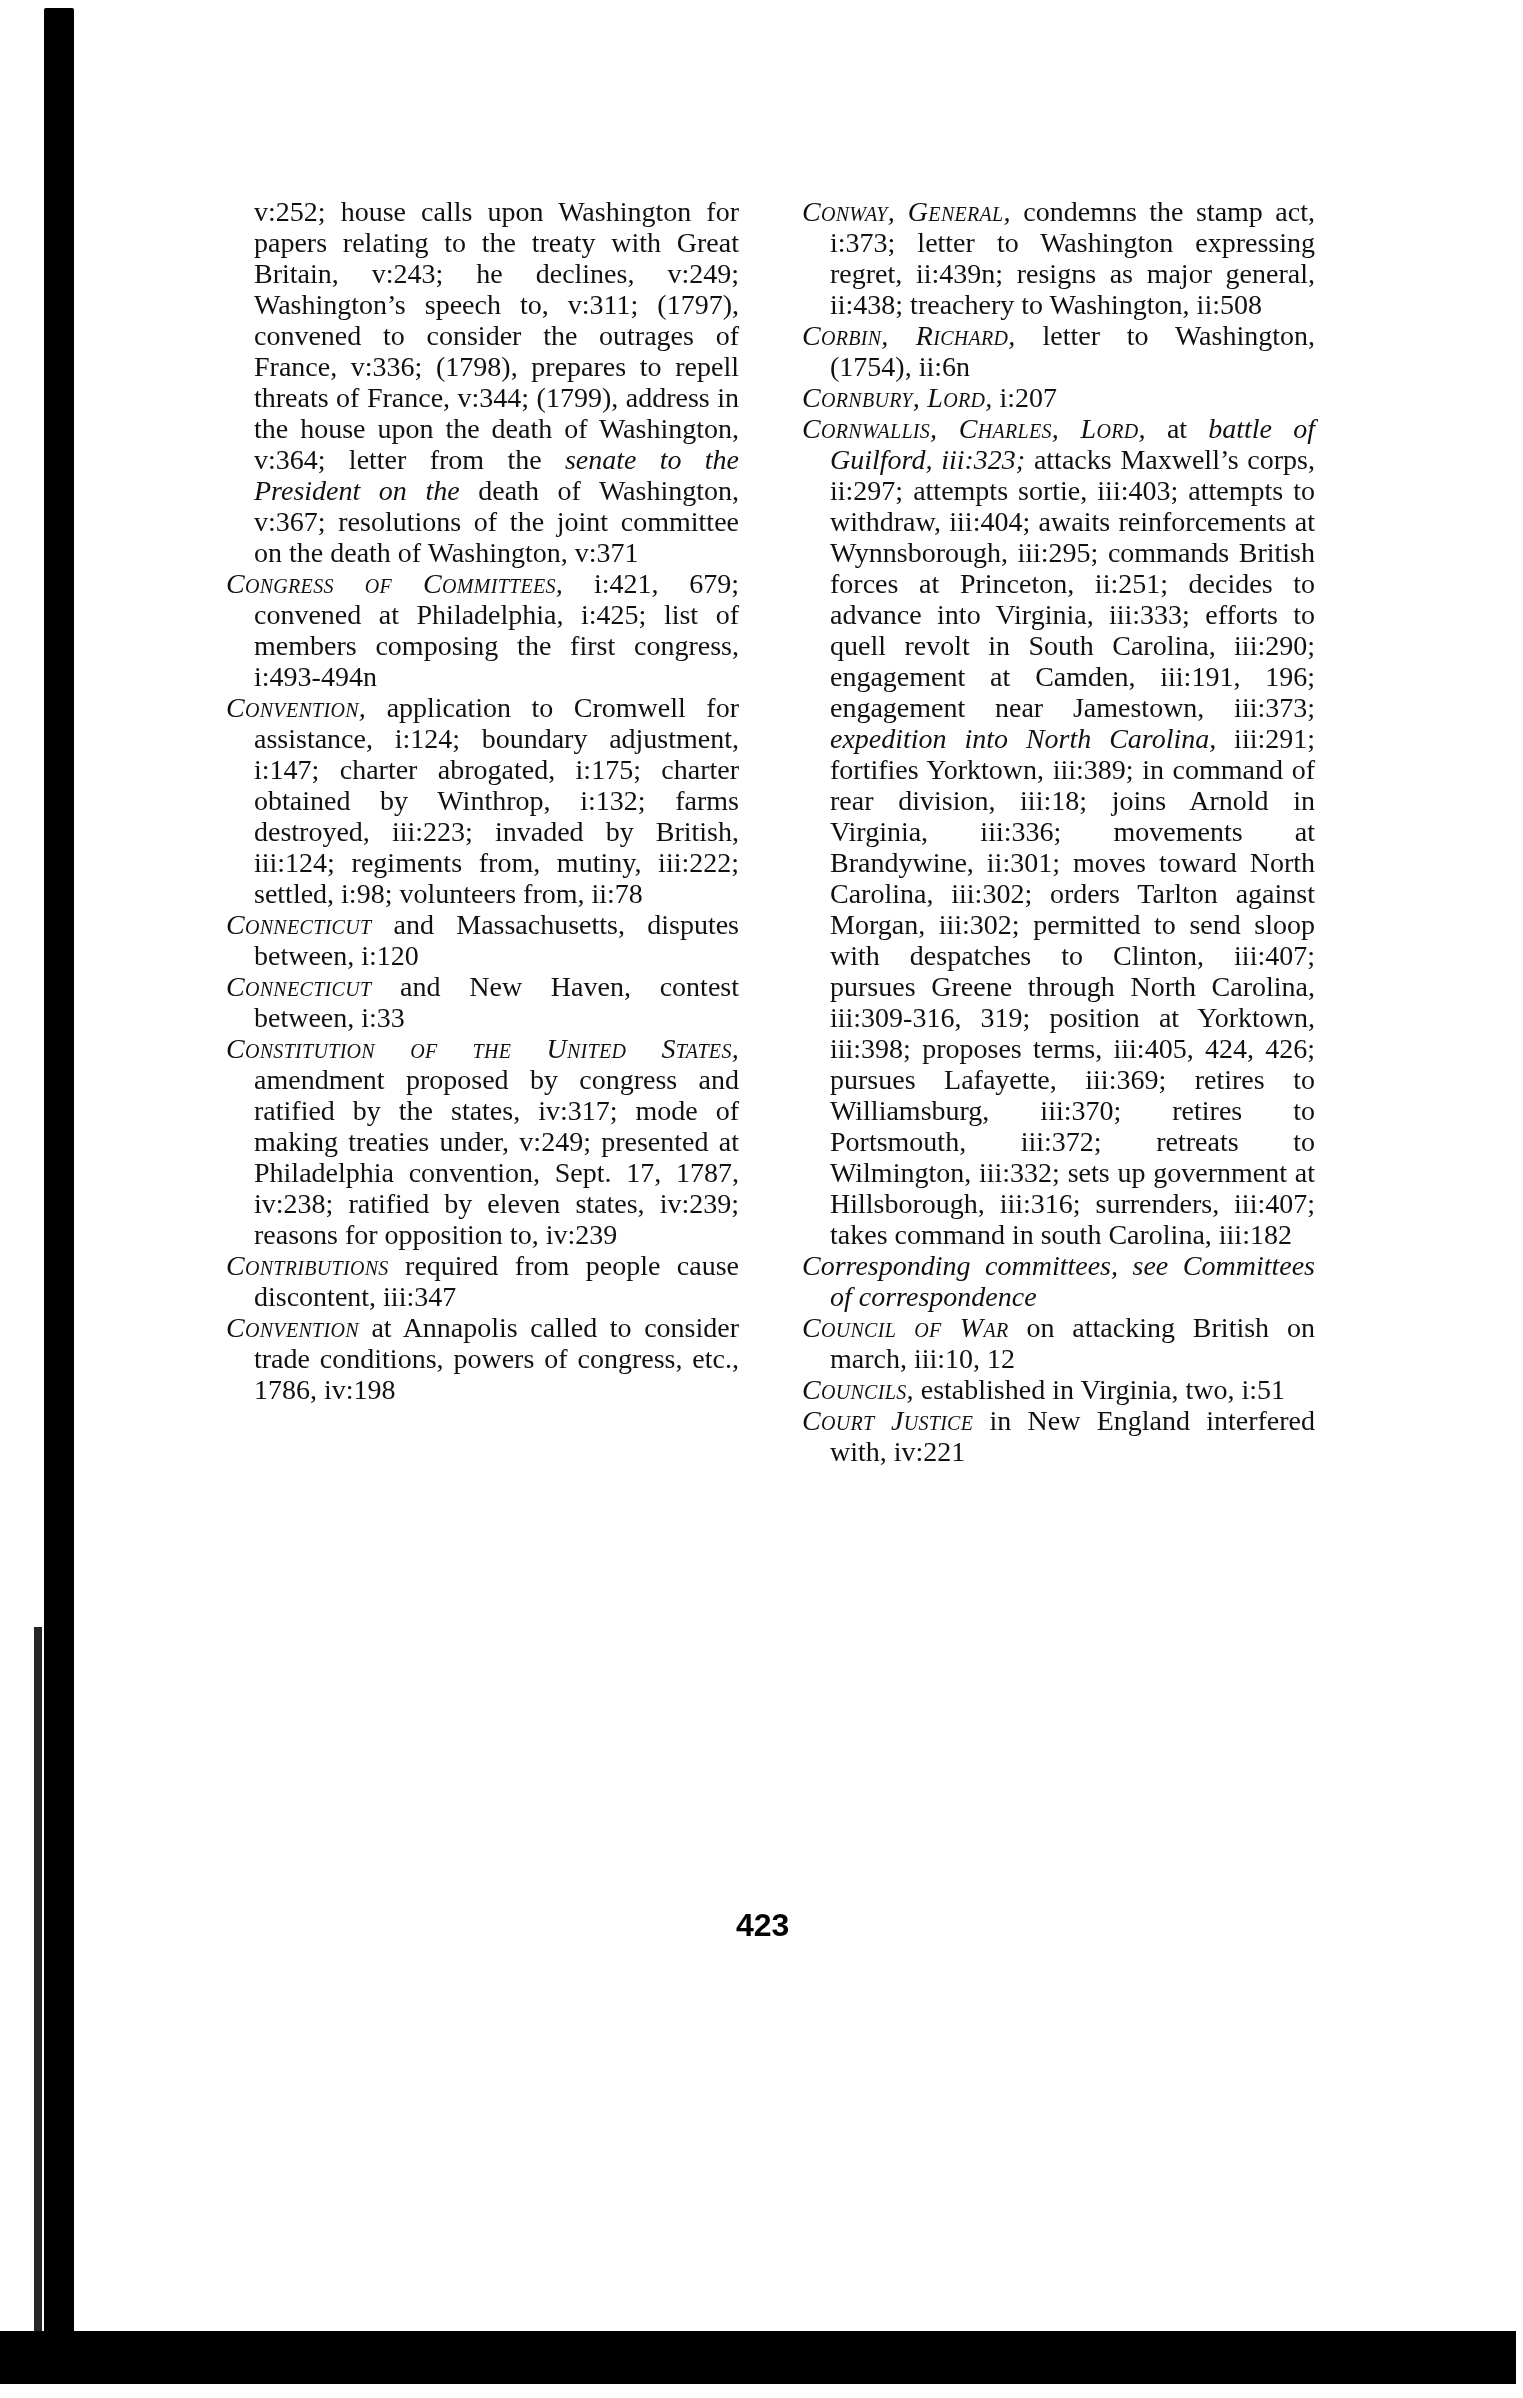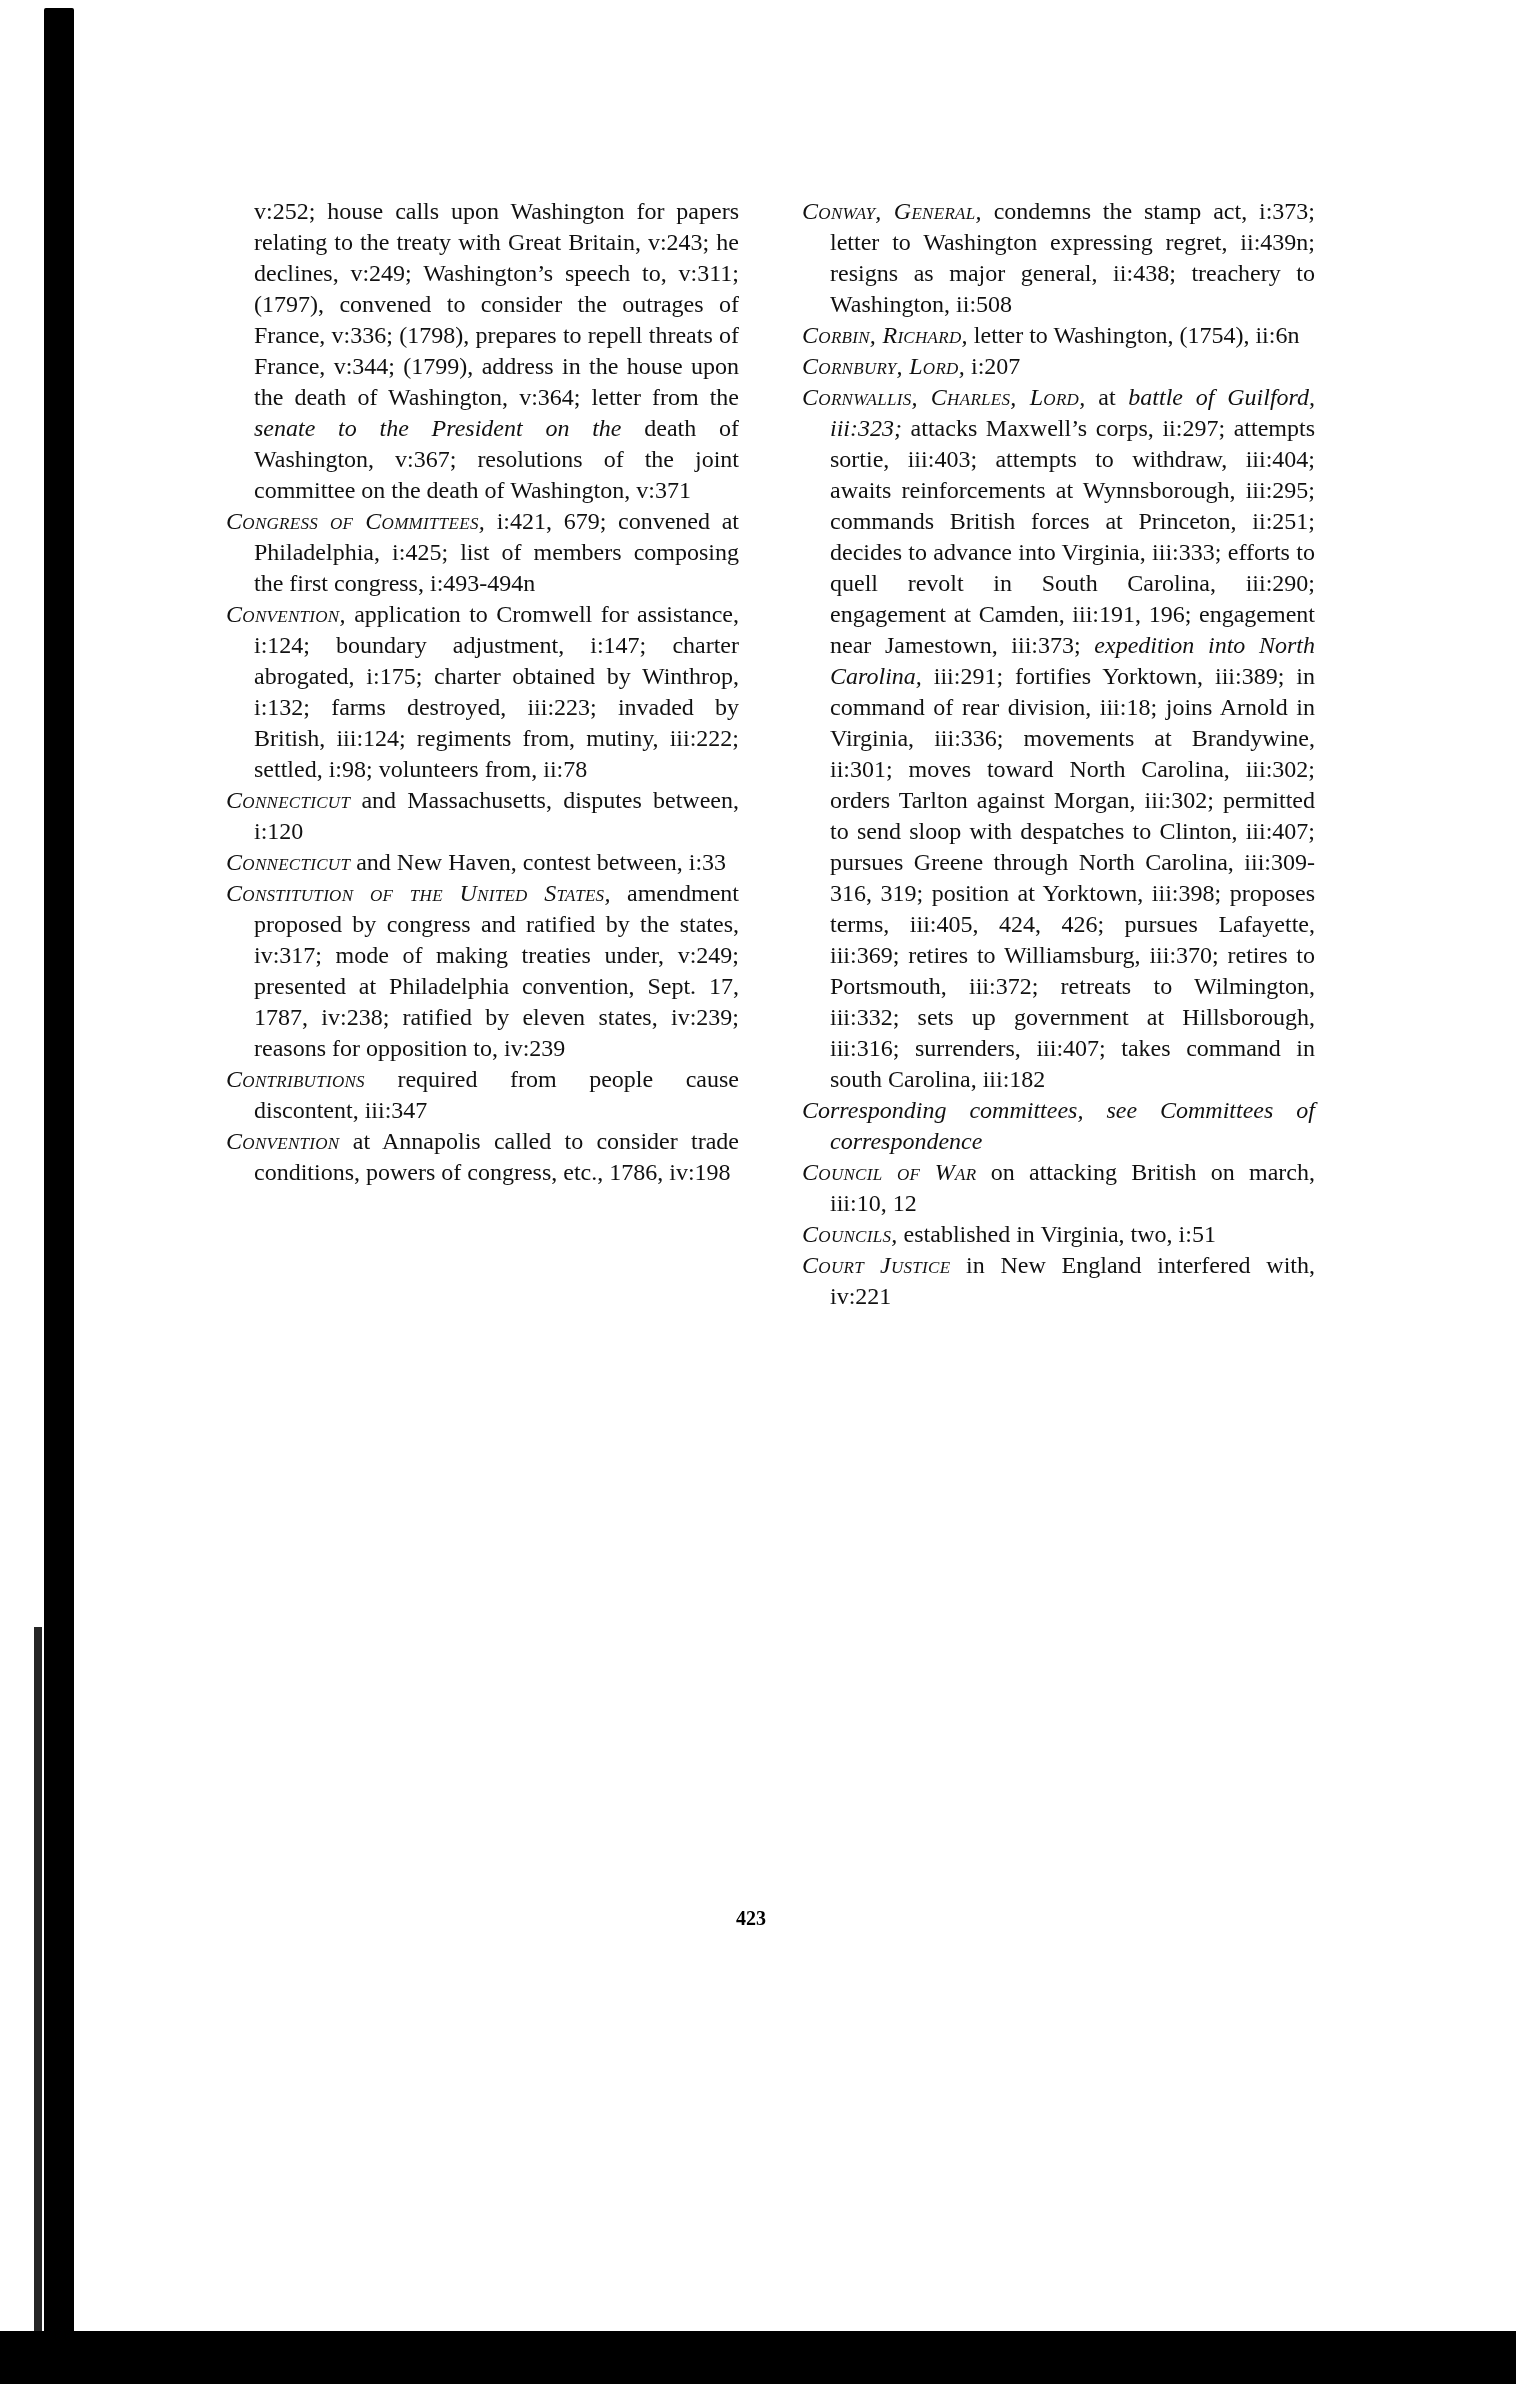--- a/index.html
+++ b/index.html
@@ -12,35 +12,35 @@
       position: absolute; left: 34px; top: 1627px; width: 7.5px; height: 704px;
       background: #000; opacity: 0.85;
     }
     .scan-bar-bottom {
       position: absolute; left: 0; top: 2331px; width: 1516px; height: 53px;
       background: #000;
     }
     .column {
       position: absolute; top: 196px; width: 513px;
       font-family: "Liberation Serif", "DejaVu Serif", serif;
-      font-size: 24px; line-height: 31px; color: #111;
+      font-size: 28px; line-height: 31px; color: #111;
       text-align: justify;
     }
     .col-left { left: 226px; }
     .col-right { left: 802px; }
     .entry {
       padding-left: 28px; text-indent: -28px; margin: 0;
       hyphens: manual;
     }
     .head { font-variant: small-caps; letter-spacing: 0.3px; font-style: italic; }
     .it { font-style: italic; }
     .page-number {
       position: absolute; left: 736px; top: 1907px;
-      font-family: Liberation Serif, serif;
-      font-weight: bold; font-size: 20px; color: #000;
+      font-family: Liberation Sans, sans-serif;
+      font-weight: bold; font-size: 32px; color: #000;
     }
   </style>
 </head>
 <body>
 
 <div class="scan-bar-left"></div>
 <div class="scan-bar-left2"></div>
 <div class="scan-bar-bottom"></div>
 
 <div class="column col-left">

